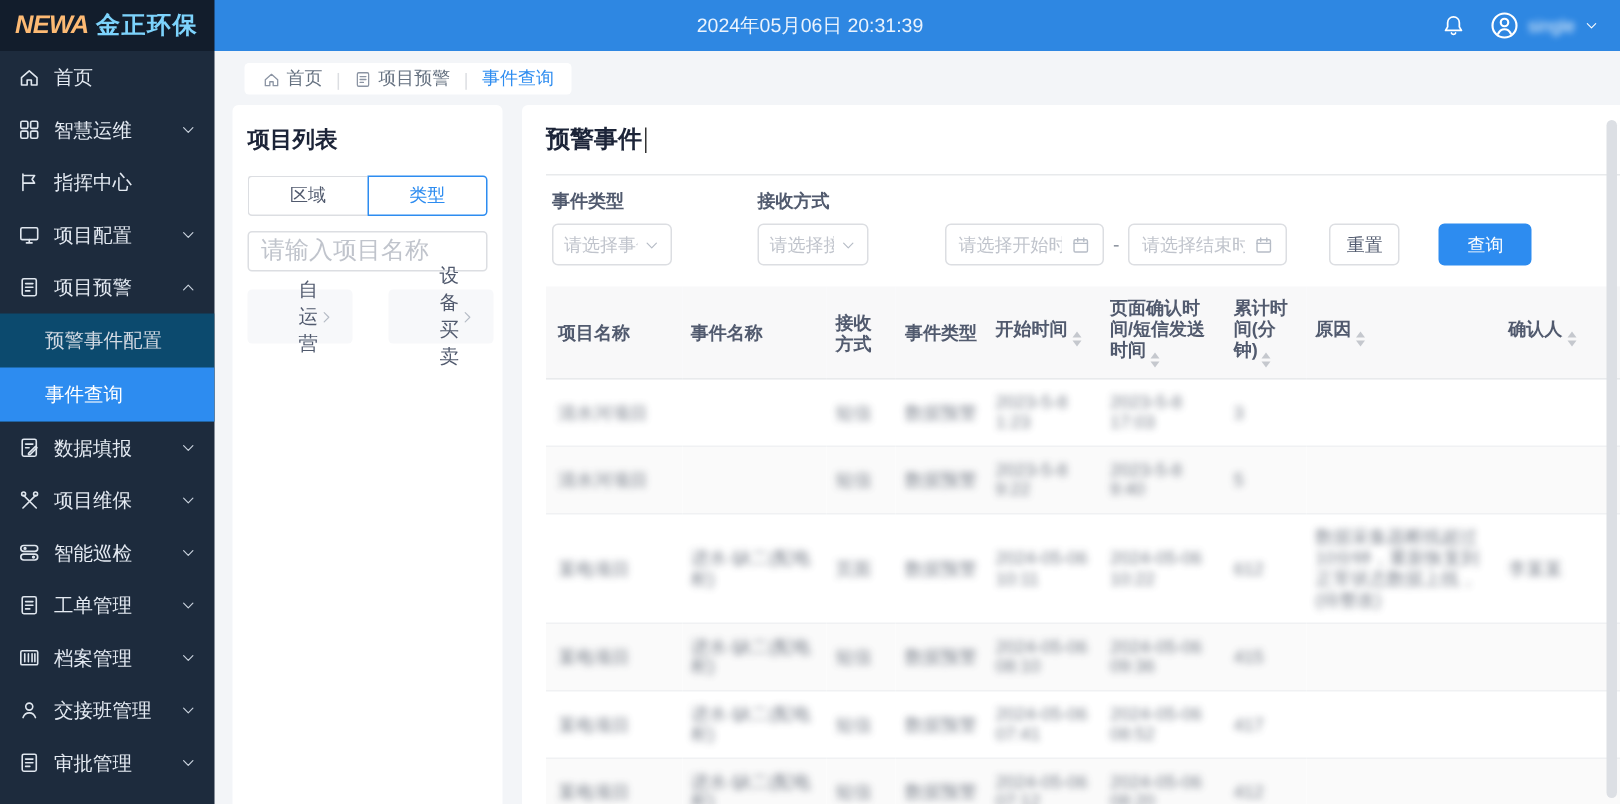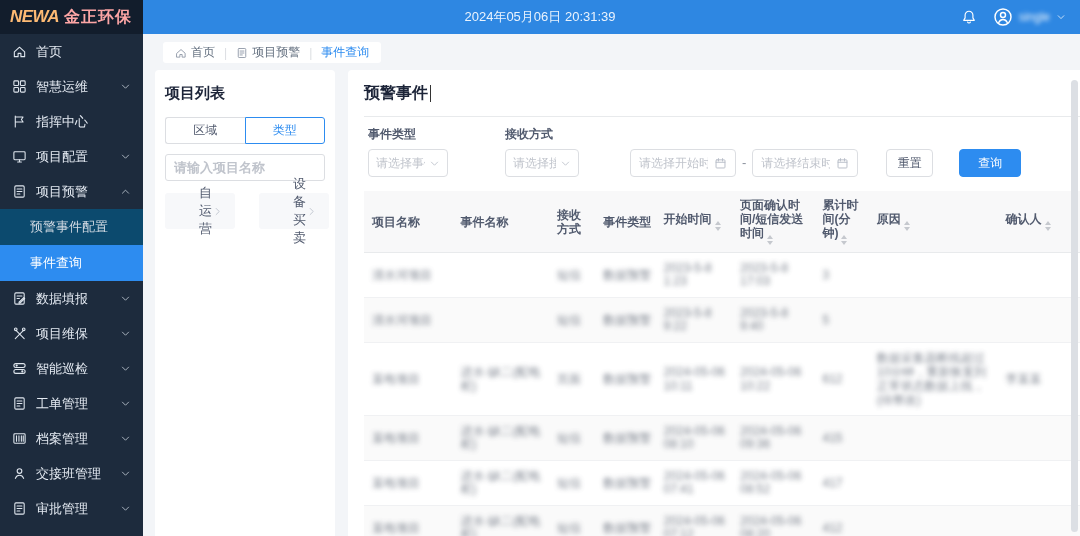--- a/index.html
+++ b/index.html
@@ -5,21 +5,21 @@
   * { margin:0; padding:0; box-sizing:border-box; }
   html,body { width:1080px; height:536px; overflow:hidden; }
   body { font-family:"Liberation Sans","DejaVu Sans",sans-serif; font-size:13px; color:#515a6e; background:#f3f5f8; position:relative; }
 
   .icon svg, .chev svg { width:100%; height:100%; fill:none; stroke:currentColor; stroke-width:1.15; stroke-linecap:round; stroke-linejoin:round; display:block; }
 
   
   .topbar { position:absolute; top:0; left:0; right:0; height:34px; background:#2e87e2; z-index:5; }
   .logo { position:absolute; left:0; top:0; width:143px; height:34px; background:#121d2c; display:flex; align-items:center; padding-left:10px; gap:5px; }
   .logo-brand { color:#fdba74; font-style:italic; font-weight:800; font-size:17px; letter-spacing:-0.5px; }
-  .logo-name { color:#fca5a5; font-weight:700; font-size:16px; letter-spacing:1px; }
+  .logo-name { color:#7dd3fc; font-weight:700; font-size:16px; letter-spacing:1px; }
   .topbar-time { position:absolute; left:50%; top:0; transform:translateX(-50%); line-height:34px; color:#eaf3fd; font-size:13px; }
   .topbar-right { position:absolute; right:14px; top:0; height:34px; display:flex; align-items:center; gap:16px; color:#fff; }
   .bell { width:16px; height:16px; color:#fff; }
   .userbox { display:flex; align-items:center; gap:6px; }
   .avatar { width:20px; height:20px; color:#fff; }
   .username { font-size:12px; color:#fff; filter:blur(2px); opacity:.9; }
   .user-caret { width:10px; height:10px; color:#fff; }
 
   
   .sidebar { position:absolute; top:34px; left:0; width:143px; bottom:0; background:#1d2b3d; overflow:hidden; z-index:4; }
@@ -40,21 +40,21 @@
   .bc-active { color:#2d8cf0; }
 
   
   .panel-card { position:absolute; left:12px; top:36px; width:180px; bottom:-6px; background:#fff; border-radius:4px; padding:14px 10px; }
   .panel-title { font-size:15px; font-weight:bold; color:#1c2438; }
   .seg { display:flex; margin-top:14px; height:27px; }
   .seg-btn { flex:1; display:flex; align-items:center; justify-content:center; font-size:12px; border:1px solid #dcdee2; background:#fff; color:#515a6e; cursor:pointer; }
   .seg-btn:first-child { border-radius:3px 0 0 3px; border-right:none; }
   .seg-btn:last-child { border-radius:0 3px 3px 0; }
   .seg-btn.active { border:1px solid #2d8cf0; color:#2d8cf0; }
-  .panel-search { margin-top:10px; width:100%; height:27px; border:1px solid #dcdee2; border-radius:3px; padding:0 8px; font-size:13px; color:#ef4444; outline:none; font-family:inherit;font-weight:bold; }
+  .panel-search { margin-top:10px; width:100%; height:27px; border:1px solid #dcdee2; border-radius:3px; padding:0 8px; font-size:16px; color:#ef4444; outline:none; font-family:inherit; }
   .panel-search::placeholder { color:#c0c4cc; }
   .tree { margin-top:12px; display:flex; flex-direction:row; gap:24px; }
   .tree-item { height:36px; background:#f7f8fa; border-radius:3px; display:flex; align-items:center; padding:0 12px 0 34px; color:#515a6e; font-size:13px; cursor:pointer; }
   .tree-item .t-label { flex:1; }
   .tree-item .chev { width:11px; height:11px; color:#b6bcc6; }
 
   
   .main-card { position:absolute; left:205px; top:36px; right:0; bottom:-6px; background:#fff; border-radius:4px 0 0 4px; padding:13px 0 0 16px; overflow:hidden; }
   .main-title-row { display:flex; align-items:center; padding-right:16px; }
   .main-title { font-size:16px; font-weight:bold; color:#1c2438; }

